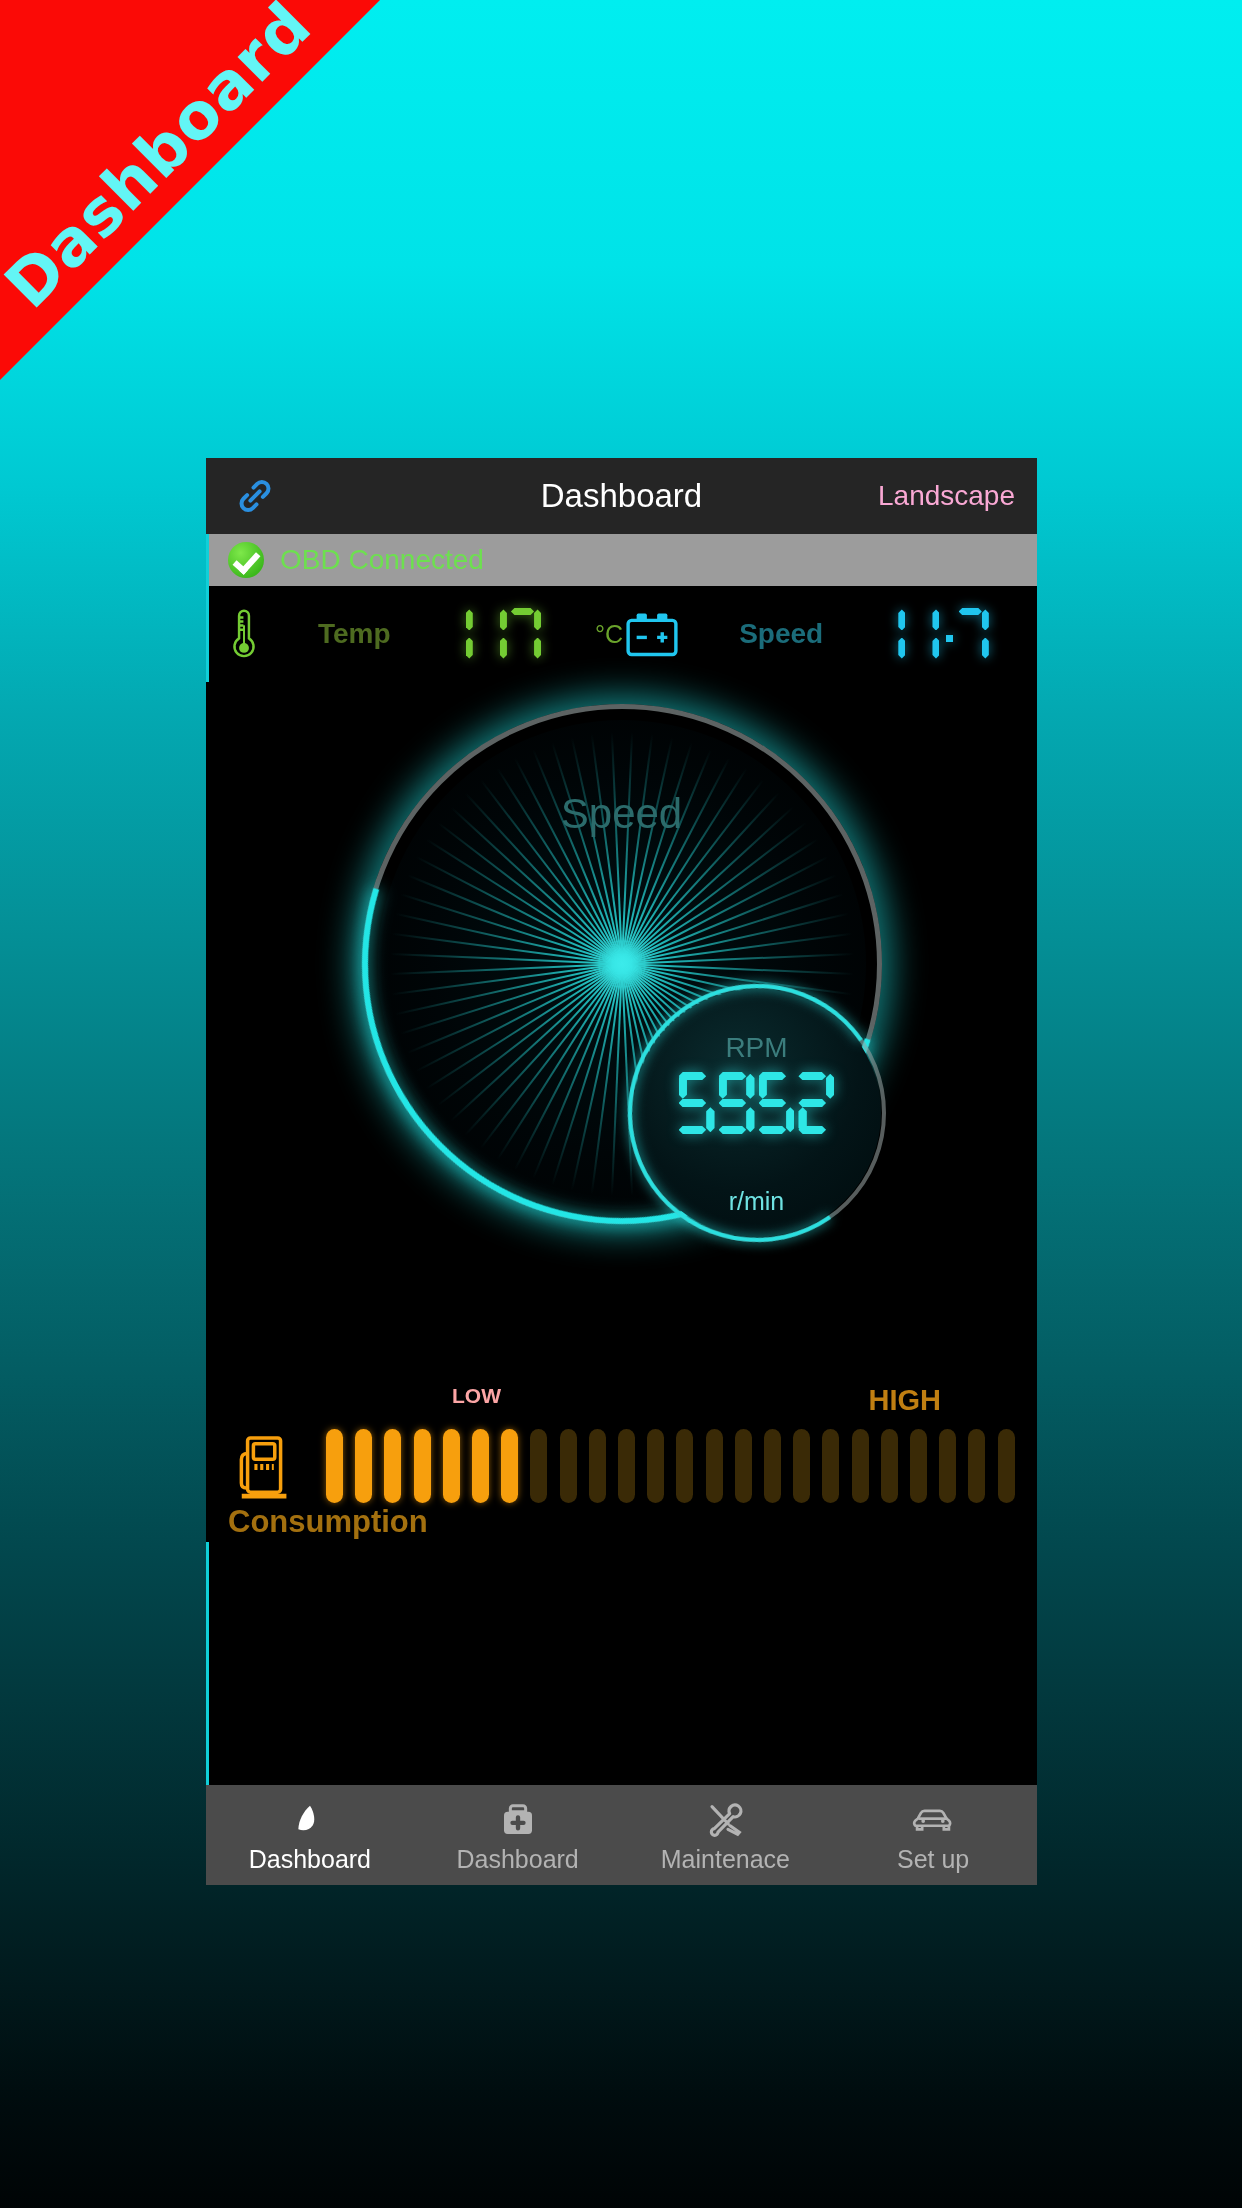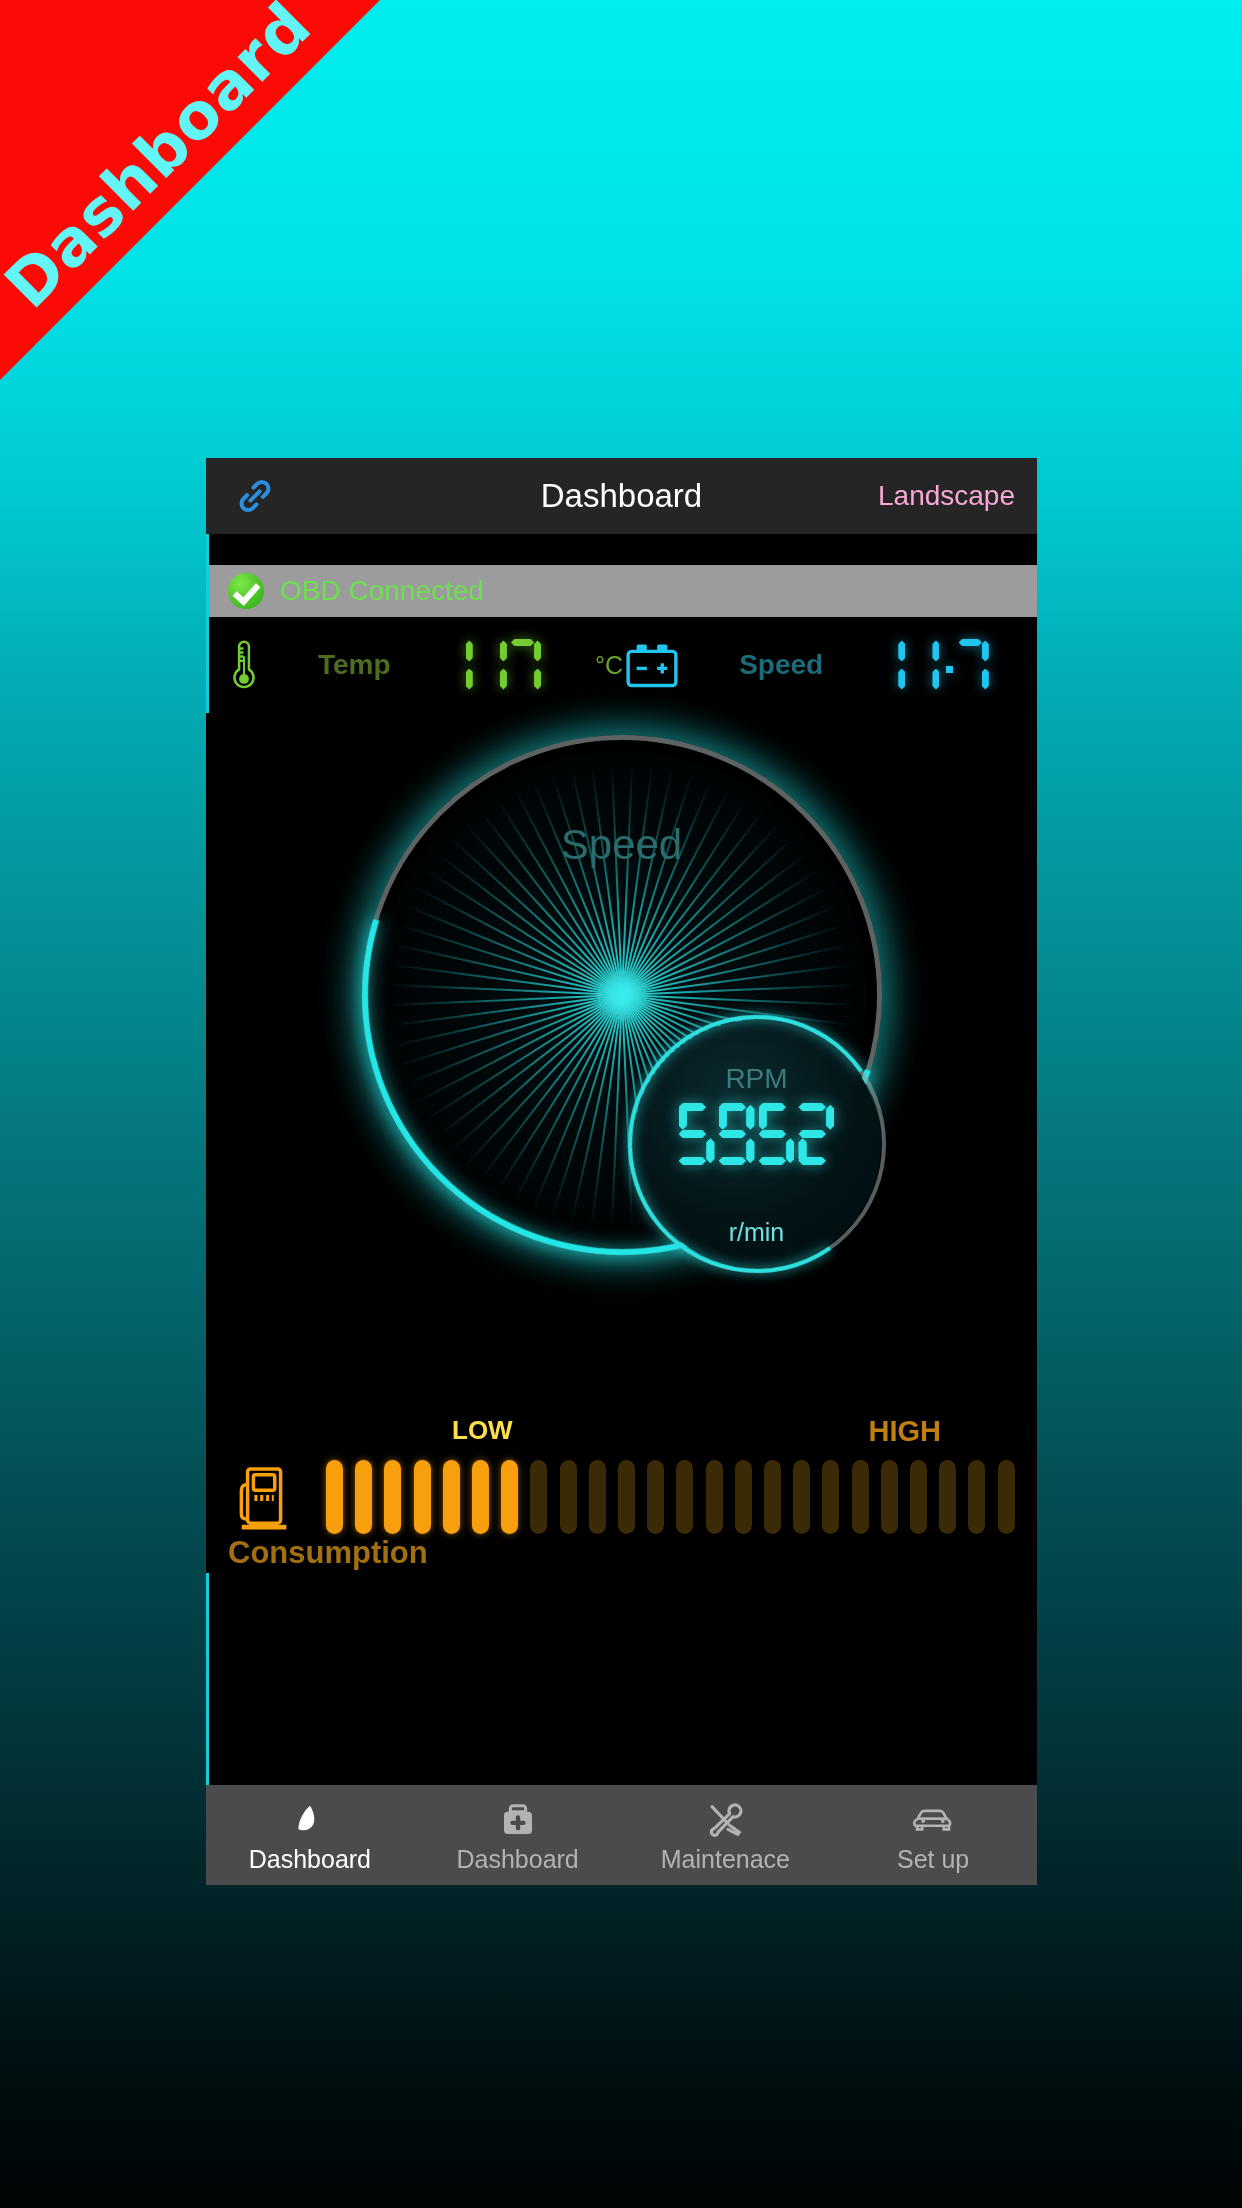--- a/index.html
+++ b/index.html
@@ -64,21 +64,21 @@
   .appbar-title{
     position:absolute;left:0;right:0;text-align:center;
     color:#ffffff;font-size:33px;
   }
   .appbar-action{
     position:absolute;right:22px;color:#f9a8d4;font-size:28px;
   }
 
   
   .status{
-    height:52px;background:#9c9c9c;display:flex;align-items:center;padding-left:22px;margin-top:31px;
+    height:52px;background:#9c9c9c;display:flex;align-items:center;padding-left:22px;
   }
   .check{
     width:36px;height:36px;border-radius:50%;
     background:radial-gradient(circle at 35% 30%,#7ee84a,#3cb81c 75%);
     position:relative;flex:none;
   }
   .check:before{
     content:"";position:absolute;left:11px;top:6px;width:9px;height:19px;
     border:solid #fff;border-width:0 6px 6px 0;transform:rotate(42deg);
   }
@@ -178,21 +178,21 @@
   }
   .rpm-unit{
     position:absolute;left:0;right:0;bottom:26px;text-align:center;
     color:#6fe3e3;font-size:25px;
   }
 
   
   .consumption{
     position:relative;height:160px;background:#000;
   }
-  .cons-low{position:absolute;left:246px;top:2px;color:#fde047;font-size:26px;font-weight:bold;}
+  .cons-low{position:absolute;left:246px;top:2px;color:#fca5a5;font-size:21px;font-weight:bold;}
   .cons-high{position:absolute;right:96px;top:2px;color:#c07f12;font-size:29px;font-weight:bold;}
   .pump{position:absolute;left:28px;top:48px;width:66px;height:74px;}
   .bars{
     position:absolute;left:120px;right:22px;top:46px;height:76px;
     display:flex;justify-content:space-between;align-items:center;
   }
   .bar{width:17px;height:74px;border-radius:9px;}
   .bar.on{background:#f79f0d;box-shadow:0 0 7px rgba(247,159,13,.55);}
   .bar.off{background:#3a2a06;}
   .cons-label{

